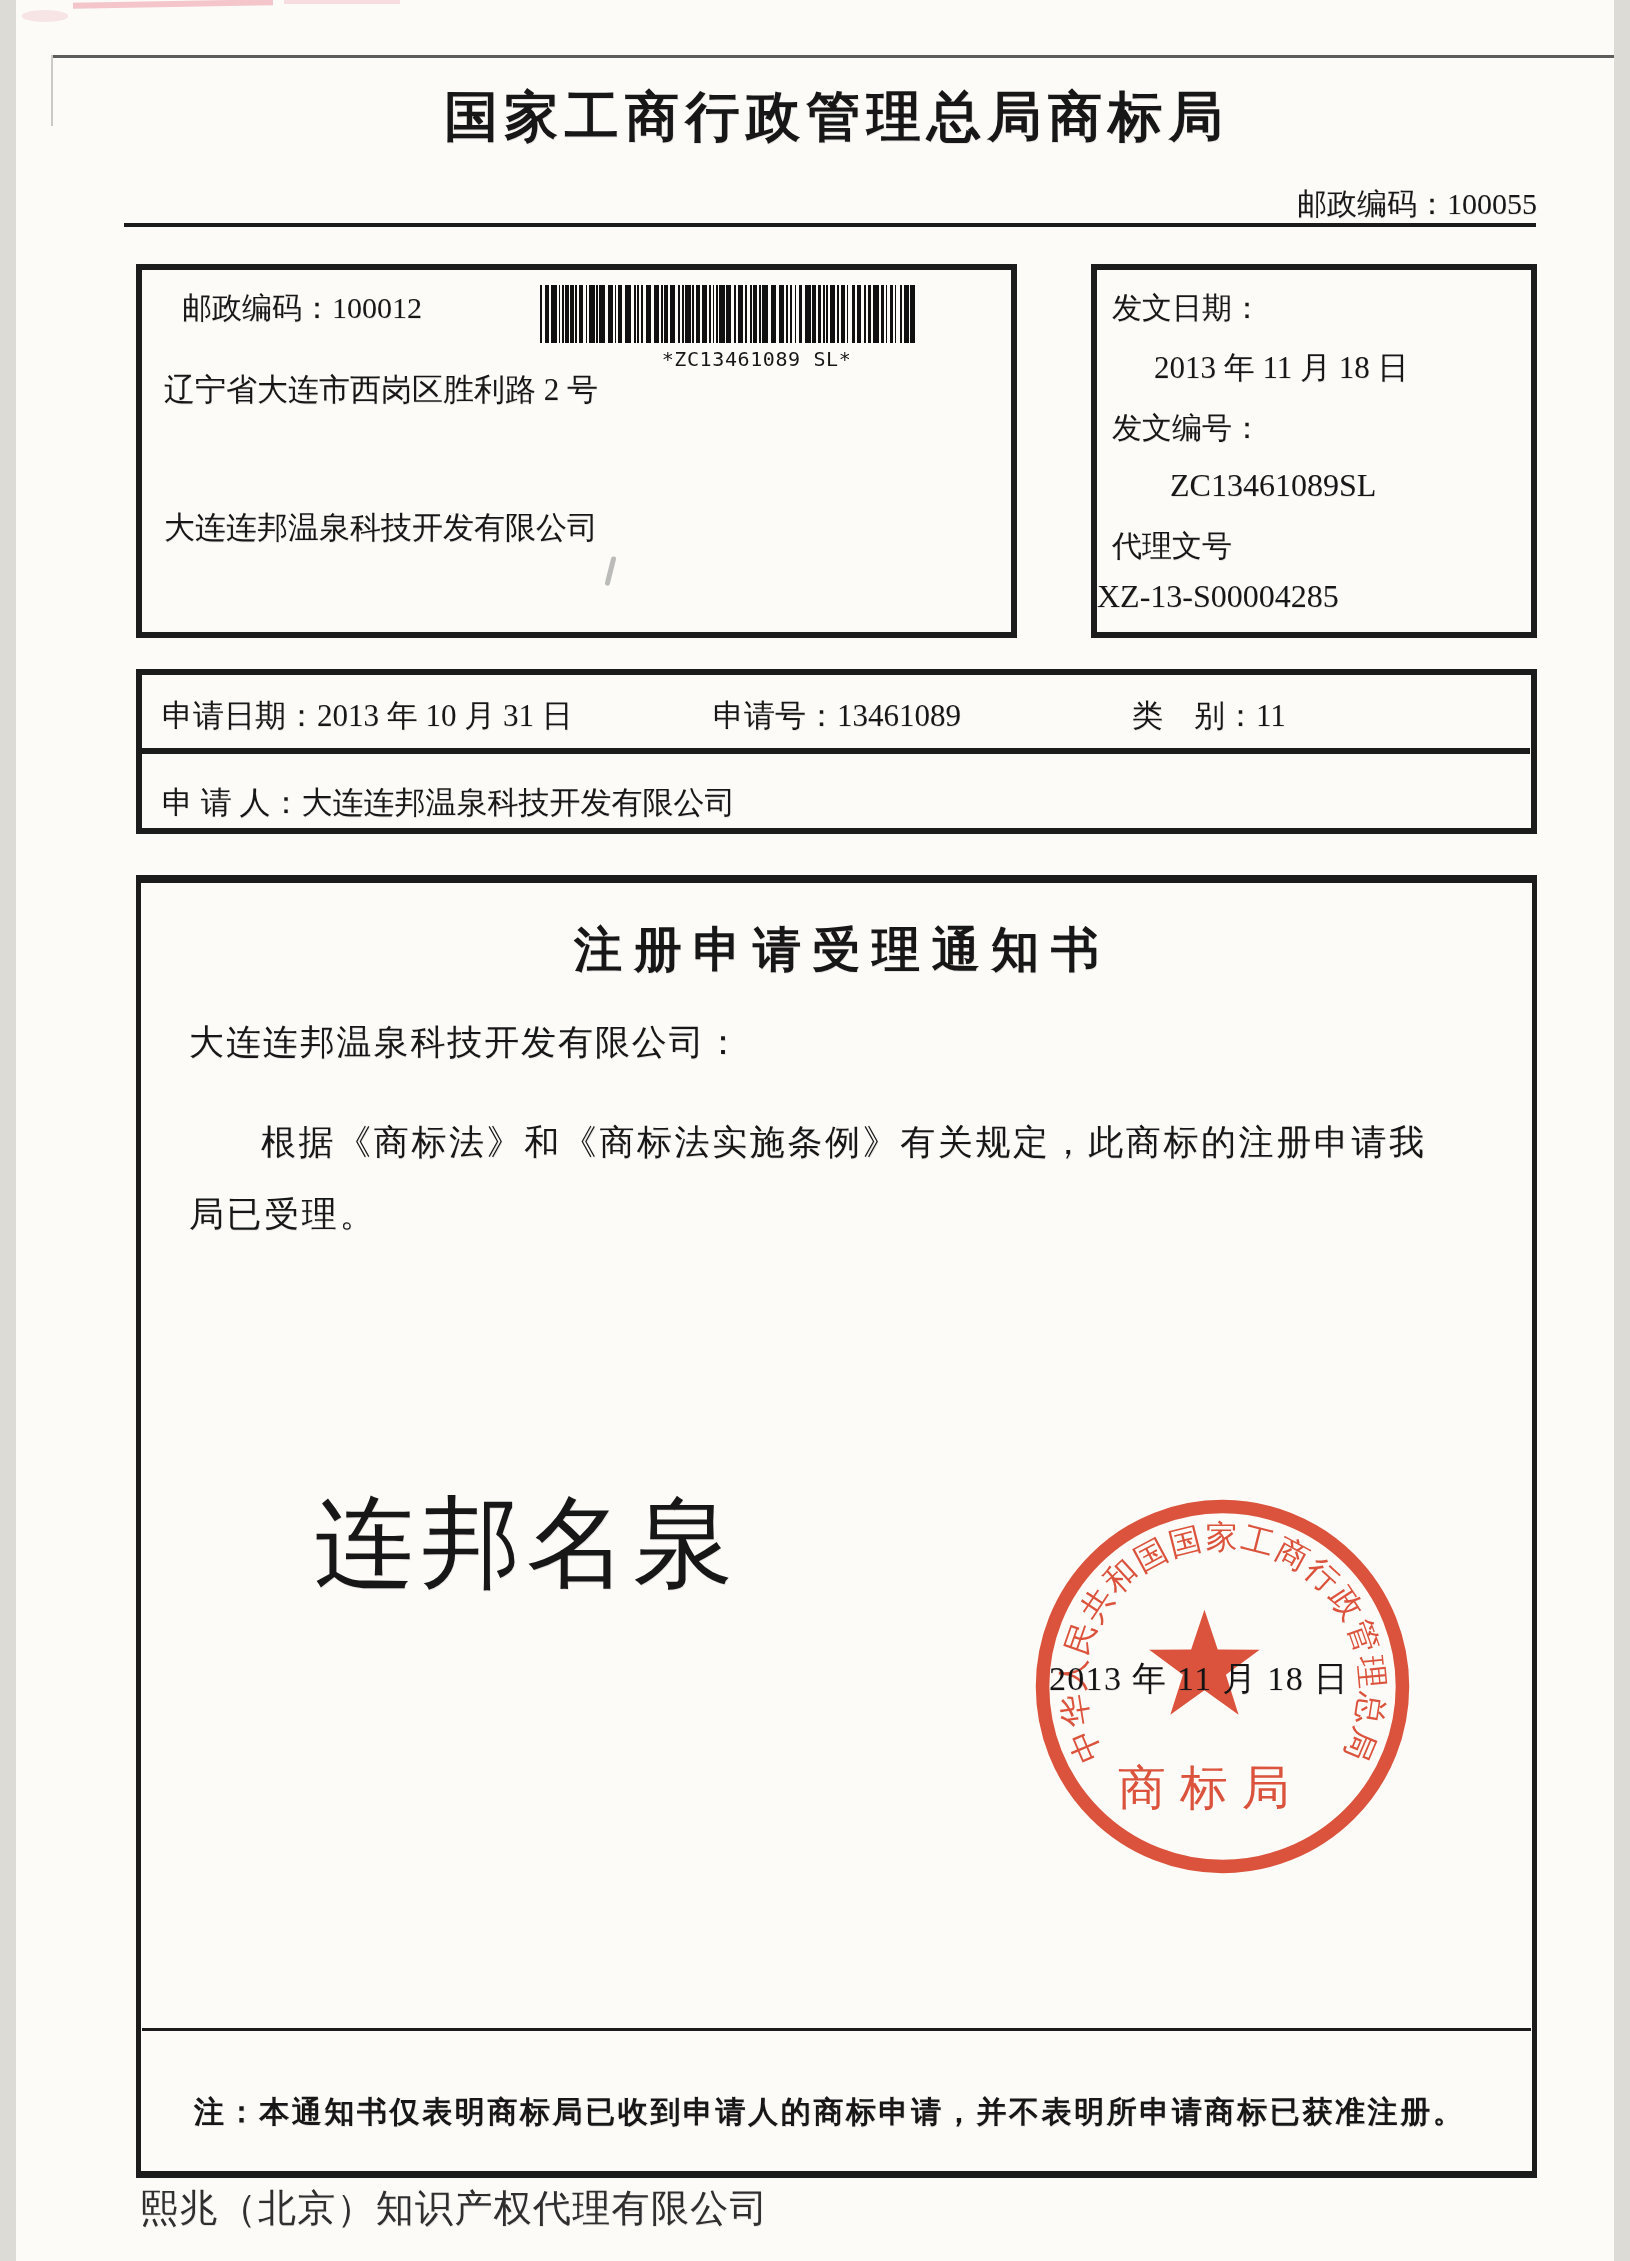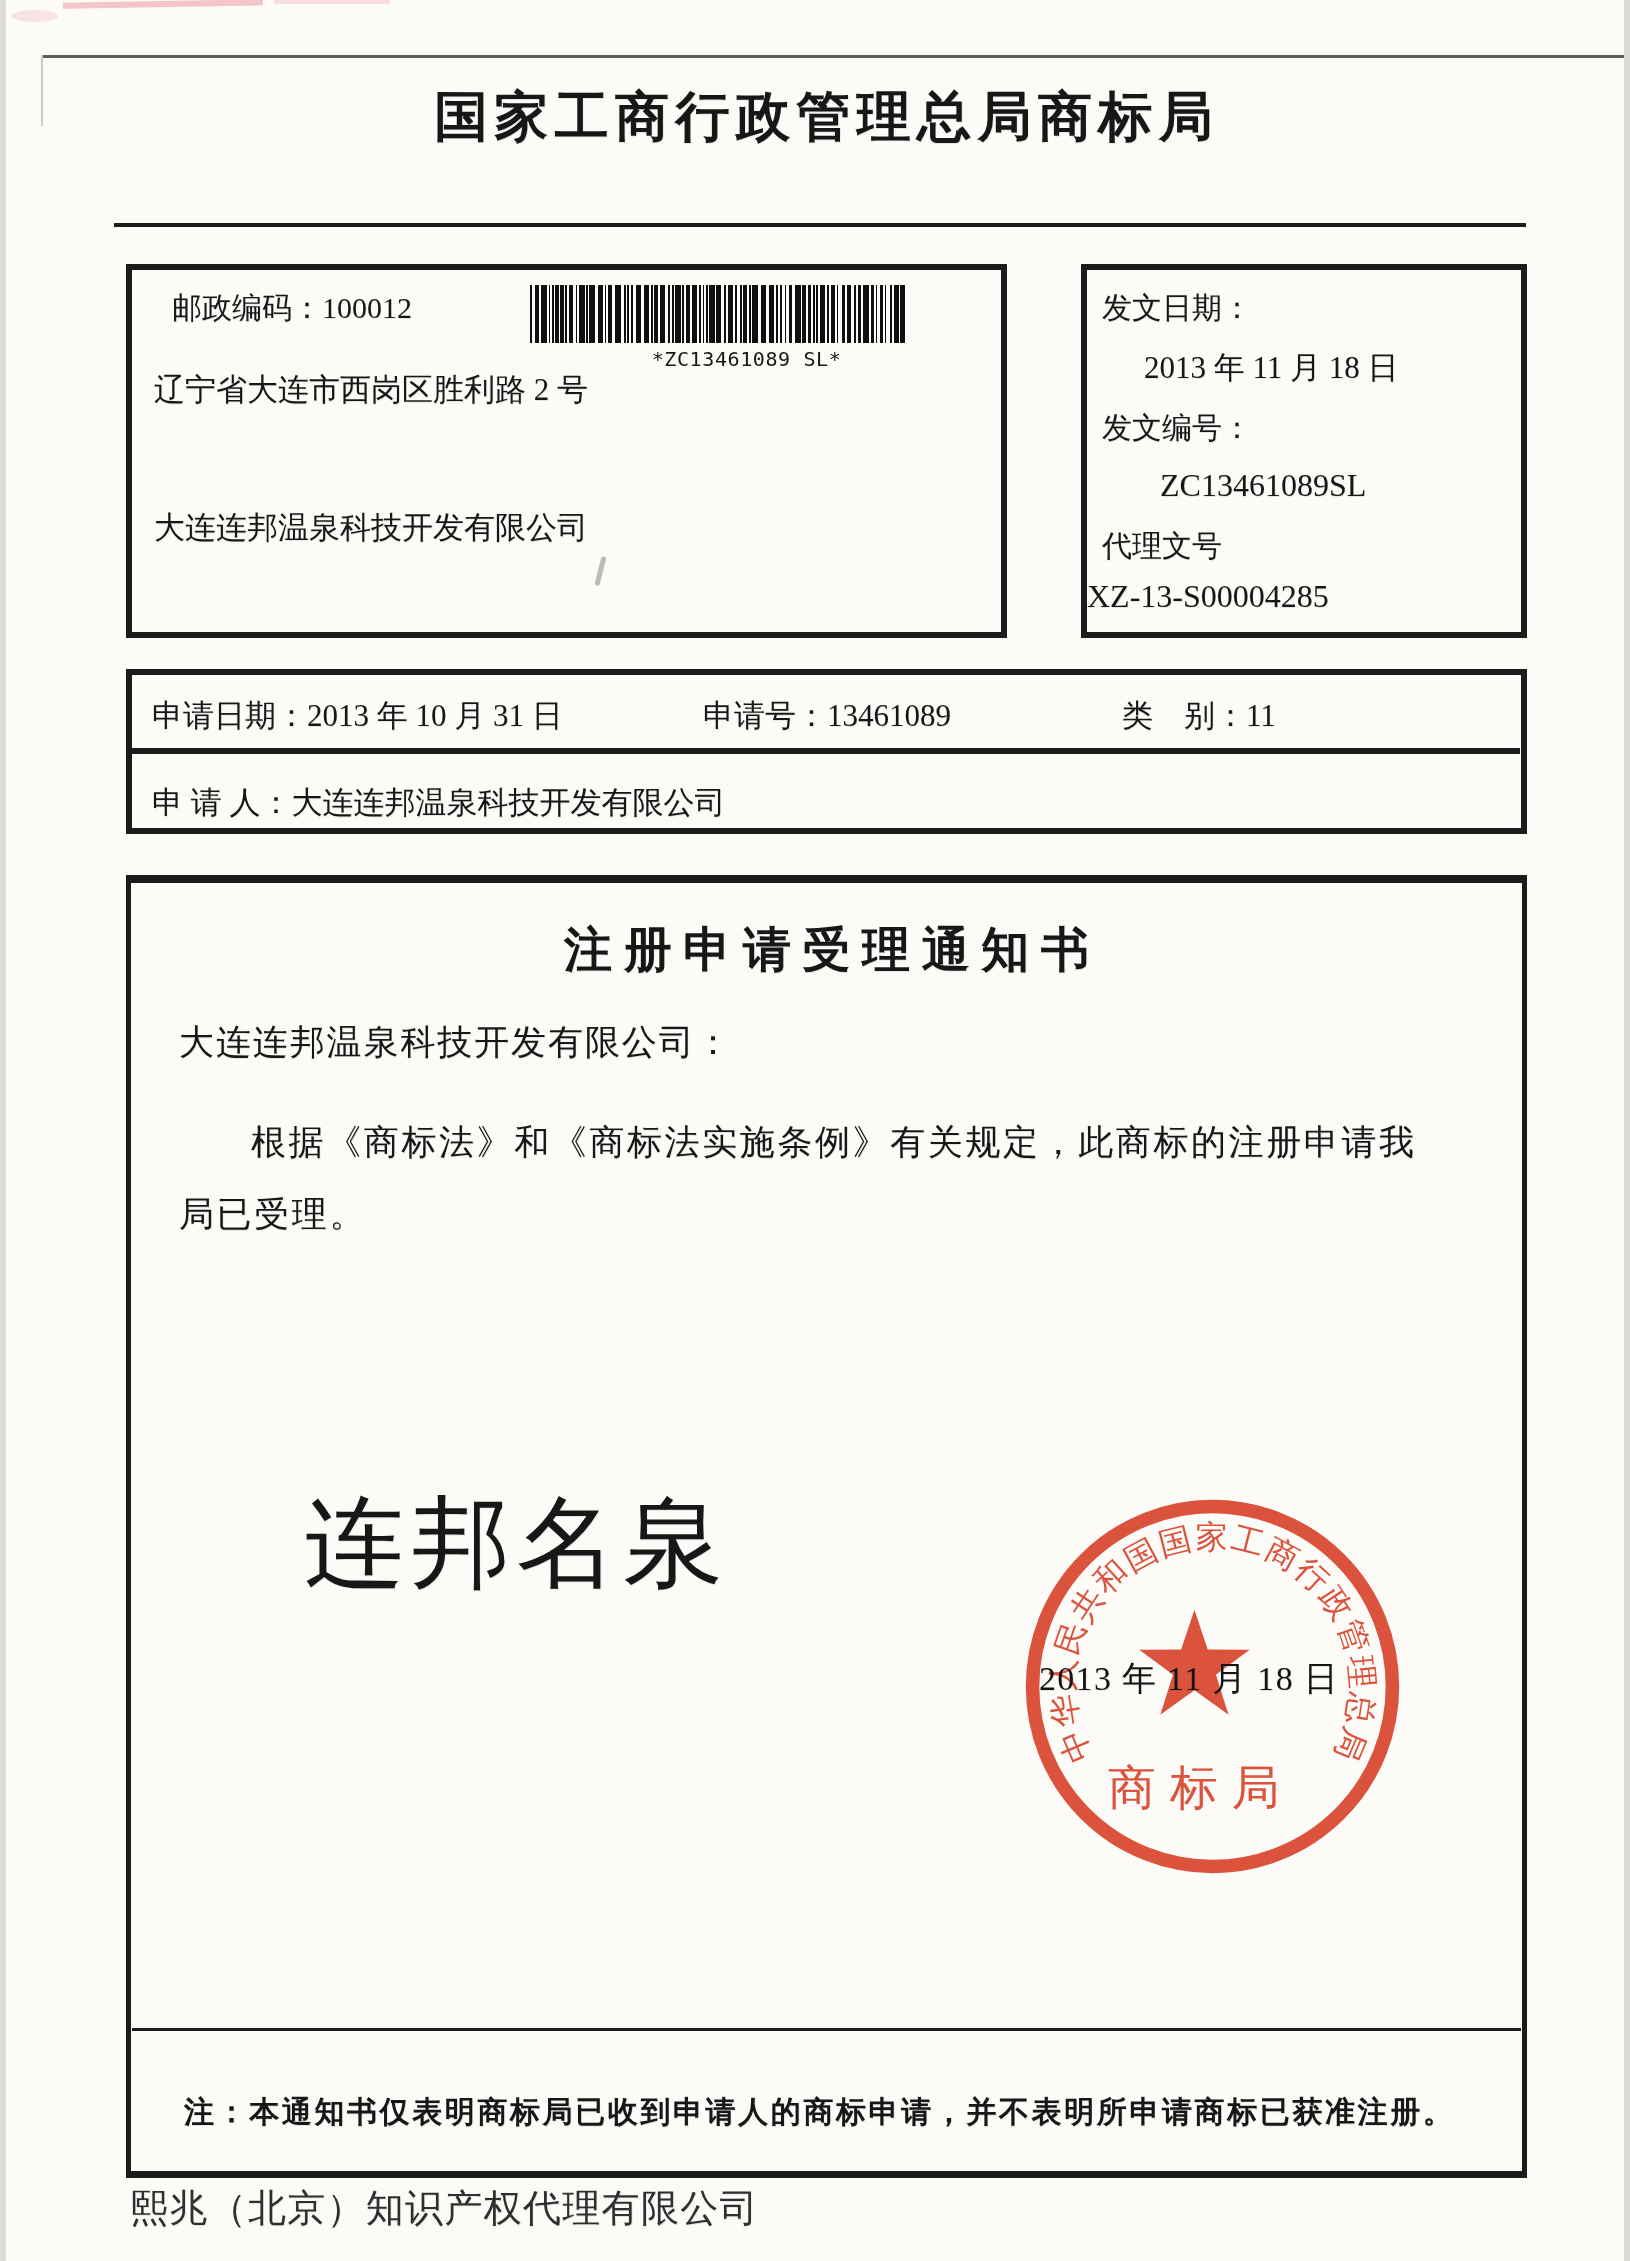--- a/index.html
+++ b/index.html
@@ -1,21 +1,20 @@
 <!DOCTYPE html>
 <html style="font-size:10.3px"><head>
 <meta charset="utf-8">
 <style>
   html,body{margin:0;padding:0;background:#dddbd6;}
   .page{
     position:relative;width:1598px;height:2261px;margin:0 auto;
     background:#fcfbf7;overflow:hidden;
     font-family:"Liberation Serif","DejaVu Serif",serif;
     color:#171717;
-    padding-left:20px;
   }
   .abs{position:absolute;white-space:nowrap;}
   .ink{text-shadow:0.6px 0.6px 0 rgba(90,60,80,.12);}
   
   .hdr-title{left:120px;top:88px;width:1401px;text-align:center;
     font-size:54px;font-weight:700;letter-spacing:6.4px;line-height:58px;}
   .hdr-address{left:124px;top:186px;font-size:30px;line-height:35px;}
   .hdr-postcode{left:1032px;top:186px;width:489px;text-align:right;font-size:30px;line-height:35px;}
   .hdr-rule{left:108px;top:223px;width:1412px;height:3.9px;background:#1c1c1c;}
   
@@ -78,20 +77,21 @@
 
   <div class="art scan-top-line"></div>
   <div class="art scan-left-edge"></div>
   <div class="art pink1"></div>
   <div class="art pink2"></div>
   <div class="art pink3"></div>
   <div class="art pink-right"></div>
   <div class="art pen-mark"></div>
 
   <div class="abs ink hdr-title">国家工商行政管理总局商标局</div>
+  <div class="abs ink hdr-postcode">邮政编码：100055</div>
   <div class="abs hdr-rule"></div>
 
   <div class="box recipient-box"></div>
   <div class="abs ink rb-postcode">邮政编码：100012</div>
   <div class="abs barcode">
       <i style="width: 1.9px; margin-right: 3.2px;"></i>
       <i style="width: 3.9px; margin-right: 1.9px;"></i>
       <i style="width: 5.8px; margin-right: 1.9px;"></i>
       <i style="width: 1.9px; margin-right: 1.3px;"></i>
       <i style="width: 1.9px; margin-right: 1.3px;"></i>

